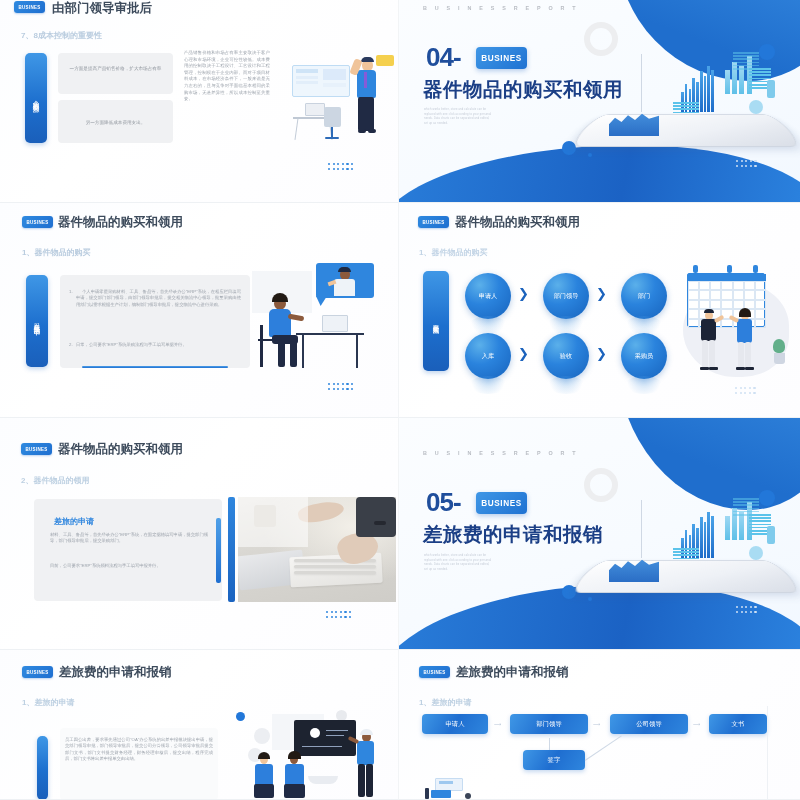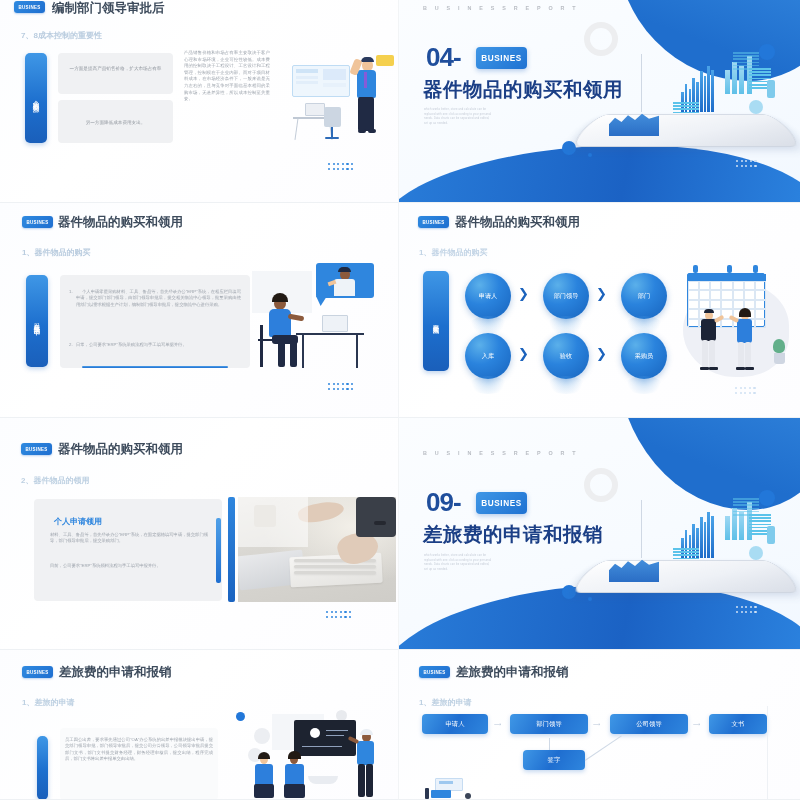--- a/index.html
+++ b/index.html
@@ -210,21 +210,21 @@
   .chalk .cir { position:absolute; border-radius:50%; background:#fff; }
   .chalk .ln { position:absolute; background:#8fa0bb; height:.8px; }
 </style>
 </head>
 <body>
 
 <div class="grid">
 
   <div class="slide cs">
     <div class="badge" style="left:14px; top:1px; width:31px; height:12px;">BUSINES</div>
-    <div class="hdr-title" style="left:52px; top:0px; font-size:12.5px;">编制部门领导审批后</div>
+    <div class="hdr-title" style="left:52px; top:0px; font-size:12.5px;">由部门领导审批后</div>
     <div class="sub-title" style="left:21px; top:30px; font-size:8px; color:#b9ccdf;">7、8成本控制的重要性</div>
 
     <div class="vbar" style="left:25px; top:53px; width:22px; height:90px; font-size:6.6px; writing-mode:vertical-rl; text-orientation:upright; letter-spacing:1px;">企业的盈利来源</div>
 
     <div class="gbox" style="left:58px; top:53px; width:115px; height:41px;"></div>
     <div class="gtext" style="left:63px; top:65px; width:105px; font-size:4.6px;">一方面是提高产品销售价格，扩大市场占有率</div>
 
     <div class="gbox" style="left:58px; top:100px; width:115px; height:43px;"></div>
     <div class="gtext" style="left:63px; top:119px; width:105px; font-size:4.6px;">另一方面降低成本费用支出。</div>
 
@@ -520,21 +520,21 @@
         <i style="background:#cfe0f3"></i>
     </div>
   </div>
 
   <div class="slide cs">
     <div class="badge" style="left:21px; top:25px; width:31px; height:12px;">BUSINES</div>
     <div class="hdr-title" style="left:58px; top:23px; font-size:12.5px;">器件物品的购买和领用</div>
     <div class="sub-title" style="left:21px; top:57px; font-size:8px; color:#bdd0e2;">2、器件物品的领用</div>
 
     <div class="gbox" style="left:34px; top:81px; width:188px; height:102px;"></div>
-    <div class="hdr-title" style="left:54px; top:98px; font-size:8px; color:#2f86de;">个人申请领用</div>
+    <div class="hdr-title" style="left:54px; top:98px; font-size:8px; color:#2f86de;">差旅的申请</div>
     <div class="body-text" style="left:50px; top:114px; width:158px; font-size:4.3px;">材料、工具、备品等，首先登录办公"ERP"系统，在固定据格填写申请，提交部门领导，部门领导审批后，提交采购部门。</div>
     <div class="body-text" style="left:50px; top:145px; width:158px; font-size:4.3px;">目前，公司要求"ERP"系统领料流程与手工填写申报并行。</div>
     <div class="blue-edge" style="left:216px; top:100px; width:5px; height:65px;"></div>
     <div class="blue-edge2" style="left:228px; top:79px; width:7px; height:105px;"></div>
 
     <div class="photo" style="left:238px; top:79px; width:158px; height:105px;">
       <div class="lap" style="left:0px; top:56px; width:66px; height:34px; transform:rotate(-6deg);"></div>
       <div class="kbd" style="left:52px; top:58px; width:92px; height:30px; transform:rotate(-3deg);"></div>
       <div class="kbd" style="left:56px; top:62px; width:82px; height:3px; background:#d9d8d5;"></div>
       <div class="kbd" style="left:56px; top:68px; width:82px; height:3px; background:#d9d8d5;"></div>
@@ -567,21 +567,21 @@
     <div class="wave-topright"></div>
     <div class="wave-bottom"></div>
 
     <div class="bizreport" style="left:24px; top:32px;">B U S I N E S S    R E P O R T</div>
 
     <div class="ring" style="left:185px; top:50px; width:34px; height:34px;"></div>
     <div class="bdot" style="left:360px; top:72px; width:16px; height:16px;"></div>
     <div class="bdot" style="left:163px; top:167px; width:14px; height:14px;"></div>
     <div class="bdot" style="left:189px; top:179px; width:4px; height:4px;"></div>
 
-    <div class="num" style="left:27px; top:69px; font-size:26px;">09-</div>
+    <div class="num" style="left:27px; top:69px; font-size:26px;">05-</div>
     <div class="chip" style="left:77px; top:74px; width:51px; height:22px; font-size:8.2px;">BUSINES</div>
     <div class="bigtitle" style="left:24px; top:103px; font-size:19.5px; letter-spacing:.5px;">差旅费的申请和报销</div>
     <div class="latin" style="left:25px; top:136px; width:68px; font-size:2.6px;">which works better, store and calculate can be replaced with one click according to your personal needs. Data charts can be separated and edited, set up as needed.</div>
 
     <div class="tablet" style="left:186px; top:56px; width:202px; height:130px;">
       <div class="tab-body"></div>
       <div class="areaChart" style="left:24px; top:82px; width:50px; height:26px; opacity:.95;"></div>
       <div class="bars" style="left:96px; top:36px; height:48px;">
         <span style="height:20px"></span>
           <span style="height:28px"></span>

